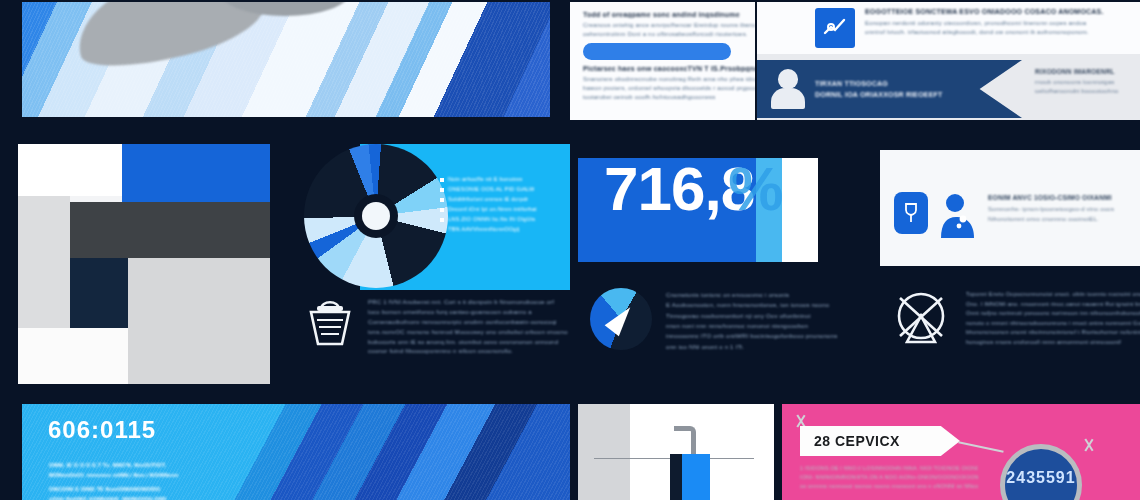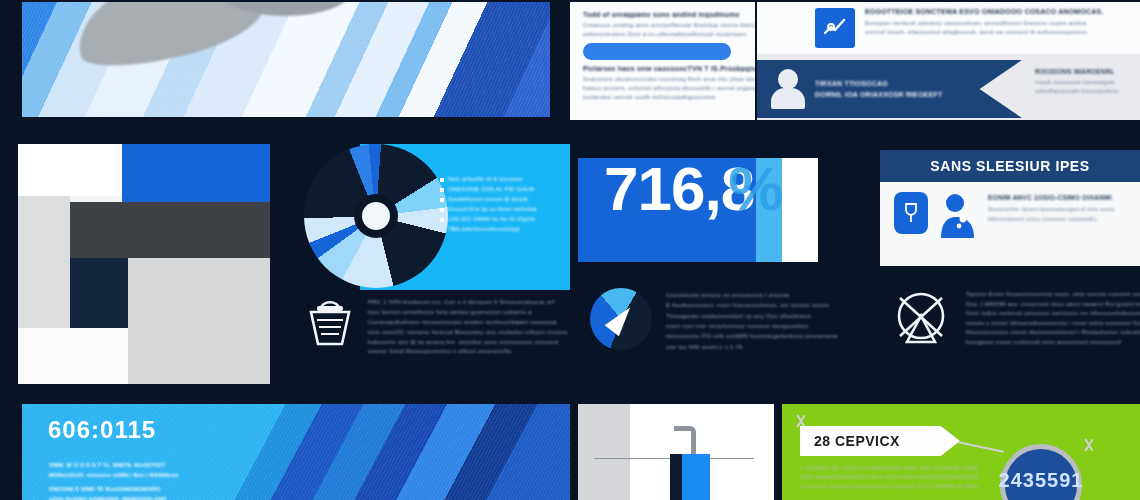--- a/index.html
+++ b/index.html
@@ -176,33 +176,33 @@
   
   #p-gauge{left:578px;top:404px;width:196px;height:96px;background:#ffffff;}
   #p-gauge .lgrey{position:absolute;left:0;top:0;width:52px;height:100%;background:#d4d6d9;}
   #p-gauge .axis{position:absolute;left:16px;top:54px;width:160px;height:1px;background:#8e949c;}
   #p-gauge .stem{position:absolute;left:96px;top:22px;width:22px;height:34px;
     border:5px solid #8e949c;border-bottom:none;border-left:none;border-radius:0 6px 0 0;box-sizing:border-box;}
   #p-gauge .barDark{position:absolute;left:92px;top:50px;width:12px;height:46px;background:#0e1b2e;}
   #p-gauge .barBlue{position:absolute;left:104px;top:50px;width:28px;height:46px;background:#1a8bf5;}
 
   
-  #p-br{left:782px;top:404px;width:358px;height:96px;background:#84cc16;}
+  #p-br{left:782px;top:404px;width:358px;height:96px;background:#ec4899;}
   .banner{
     position:absolute;left:18px;top:22px;width:160px;height:30px;background:#fdfdfd;
     clip-path:polygon(0 0,88% 0,100% 50%,88% 100%,0 100%);
     display:flex;align-items:center;padding-left:14px;box-sizing:border-box;
     color:#1a1c1f;font-size:14px;font-weight:700;letter-spacing:.5px;filter:blur(.4px);
   }
   .dial{
     position:absolute;left:218px;top:40px;width:82px;height:82px;border-radius:50%;
     background:#1d4e9c;border:5px solid #b9bcc0;box-sizing:border-box;
     display:flex;align-items:flex-start;justify-content:center;padding-top:20px;
   }
-  .dial span{color:#cfe4ff;font-size:20px;font-weight:700;letter-spacing:1px;filter:blur(.4px);}
+  .dial span{color:#cfe4ff;font-size:16px;font-weight:700;letter-spacing:1px;filter:blur(.4px);}
   .xmark{position:absolute;width:14px;height:14px;}
   .xmark::before,.xmark::after{content:"";position:absolute;left:6px;top:0;width:1.5px;height:14px;background:#cfd2d6;}
   .xmark::before{transform:rotate(32deg);}
   .xmark::after{transform:rotate(-32deg);}
   .connector{position:absolute;left:176px;top:42px;width:46px;height:1.5px;background:#cfd2d6;transform:rotate(12deg);}
 </style>
 </head>
 <body>
 
 <div class="canvas">
@@ -342,21 +342,20 @@
 
   <div class="panel" id="p-bignum">
     <div class="bignum">
       <span>716,8</span><span class="pct">%</span>
     </div>
     <div class="edge1"></div>
     <div class="edge2"></div>
   </div>
 
   <div class="panel" id="p-sans">
-    <div class="hdr">SANS SLEESIUR IPES</div>
     <div style="position:absolute;left:14px;top:42px;display:flex;gap:10px;width:236px;align-items:flex-start;">
       <div class="bluepill">
         <svg width="16" height="24" viewBox="0 0 16 24">
           <path d="M3 3 L13 3 L13 9 C13 13 8 14 8 14 C8 14 3 13 3 9 Z" fill="none" stroke="#fff" stroke-width="1.8"></path>
           <line x1="8" y1="14" x2="8" y2="21" stroke="#fff" stroke-width="1.8"></line>
         </svg>
       </div>
       <svg width="40" height="46" viewBox="0 0 40 46">
         <circle cx="17" cy="11" r="9" fill="#1565d8"></circle>
         <path d="M3 46 C3 31 9 25 18 25 C28 25 36 31 36 46 Z" fill="#1565d8"></path>

